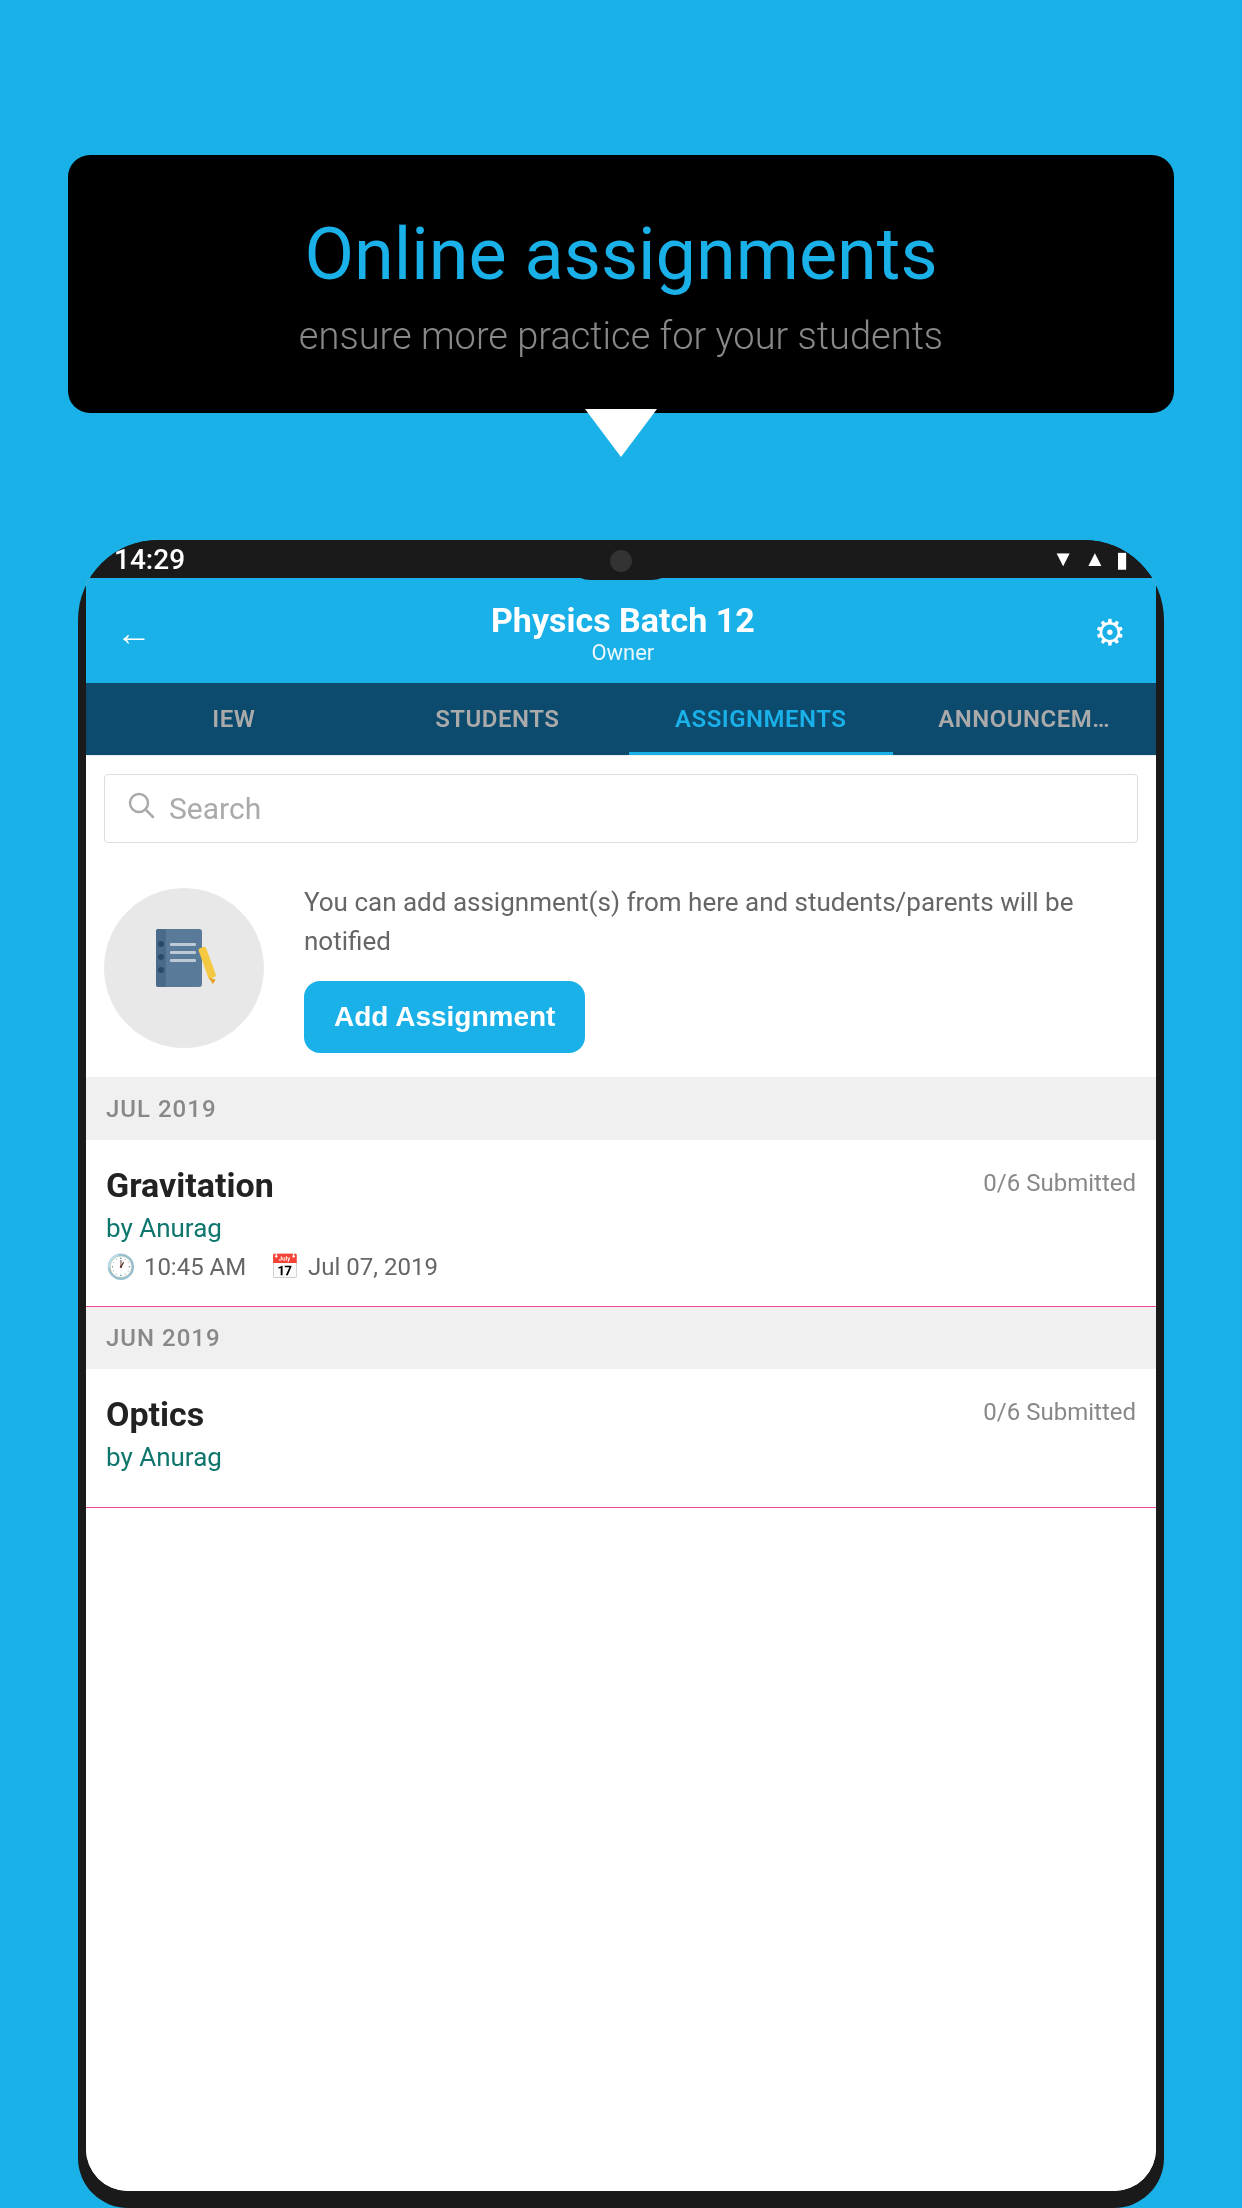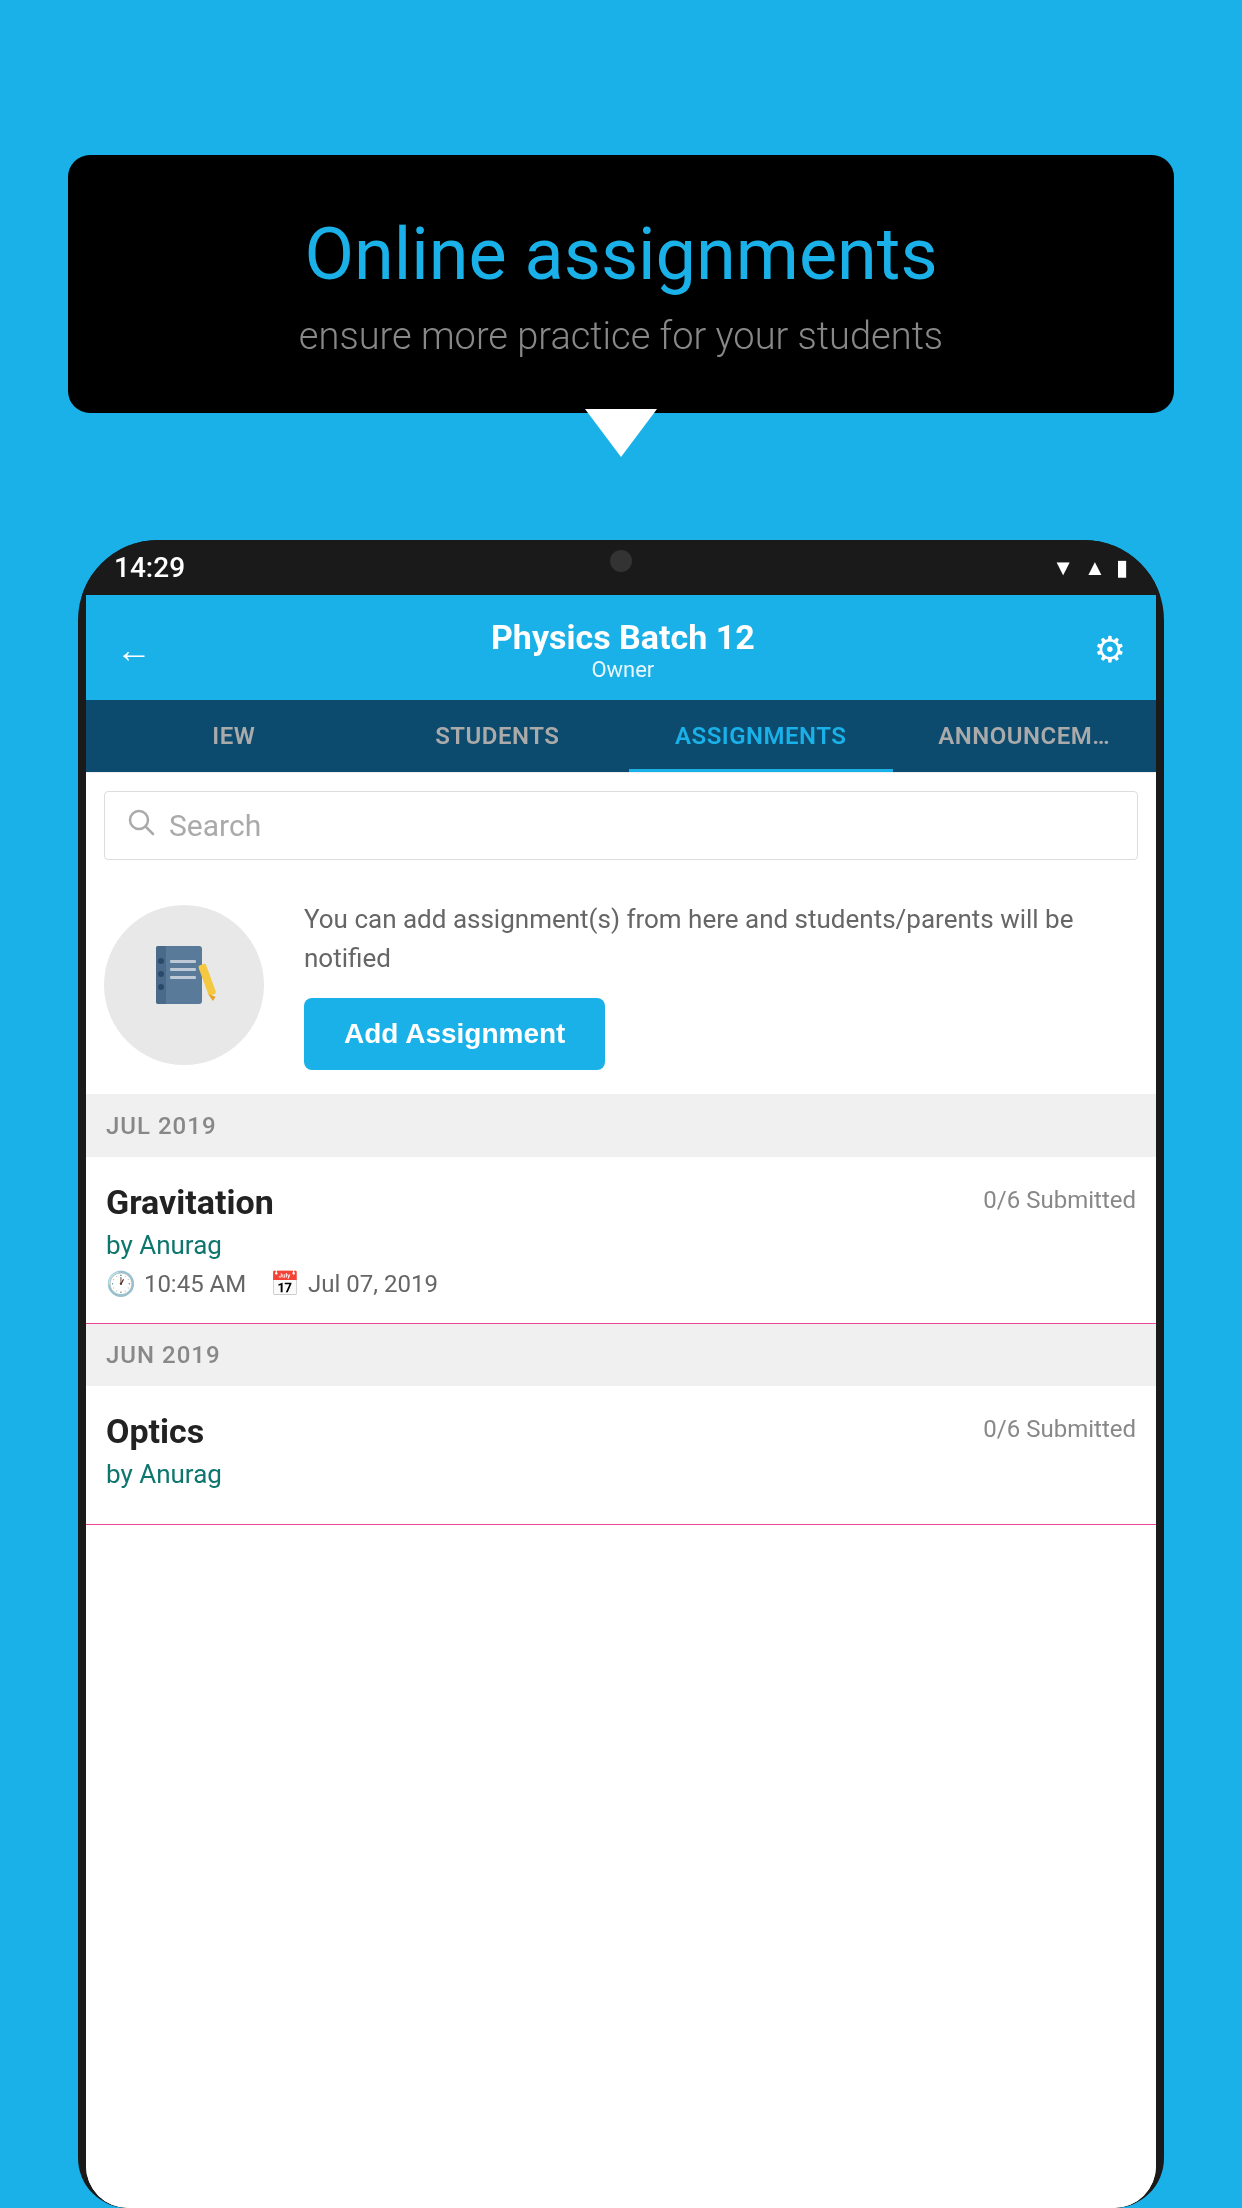--- a/index.html
+++ b/index.html
@@ -65,21 +65,21 @@
       bottom: 0px;
       background: #1a1a1a;
       border-radius: 80px 80px 50px 50px;
       padding: 0;
       overflow: hidden;
     }
 
     
     .phone-top-bar {
       background: #1a1a1a;
-      height: 55px;
+      height: 38px;
       display: flex;
       align-items: center;
       justify-content: space-between;
       padding: 0 36px;
       position: relative;
       z-index: 10;
     }
 
     .phone-time {
       color: white;
@@ -262,22 +262,22 @@
       font-size: 26px;
       color: #666;
       line-height: 1.5;
       margin-bottom: 20px;
     }
 
     .add-assignment-btn {
       background: #1ab0e8;
       color: white;
       border: none;
-      border-radius: 8px;
-      padding: 20px 40px;
+      border-radius: 16px;
+      padding: 20px 30px;
       font-size: 28px;
       font-weight: 600;
       cursor: pointer;
     }
 
     
     .month-separator {
       background: #f0f0f0;
       padding: 17px 20px;
       font-size: 24px;

